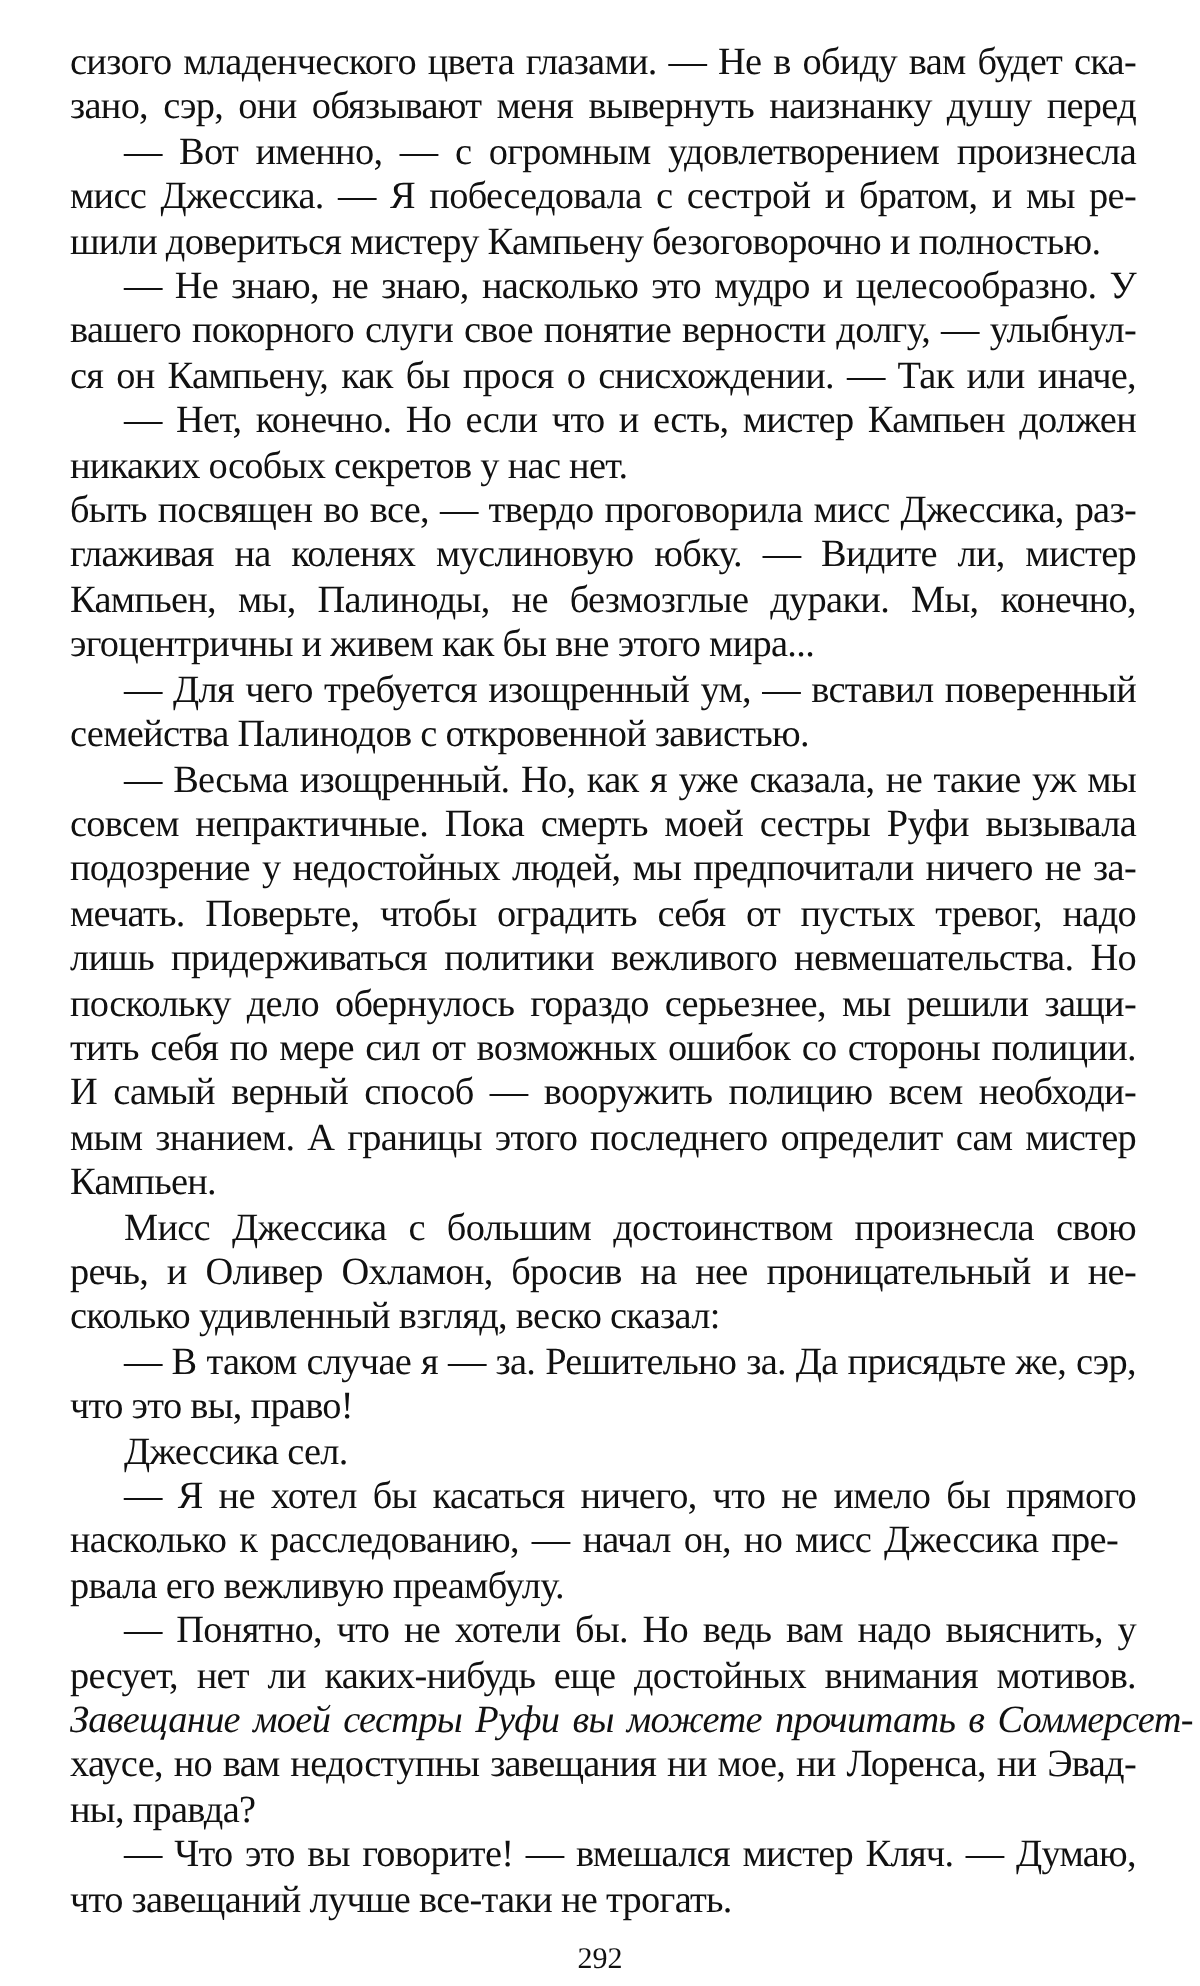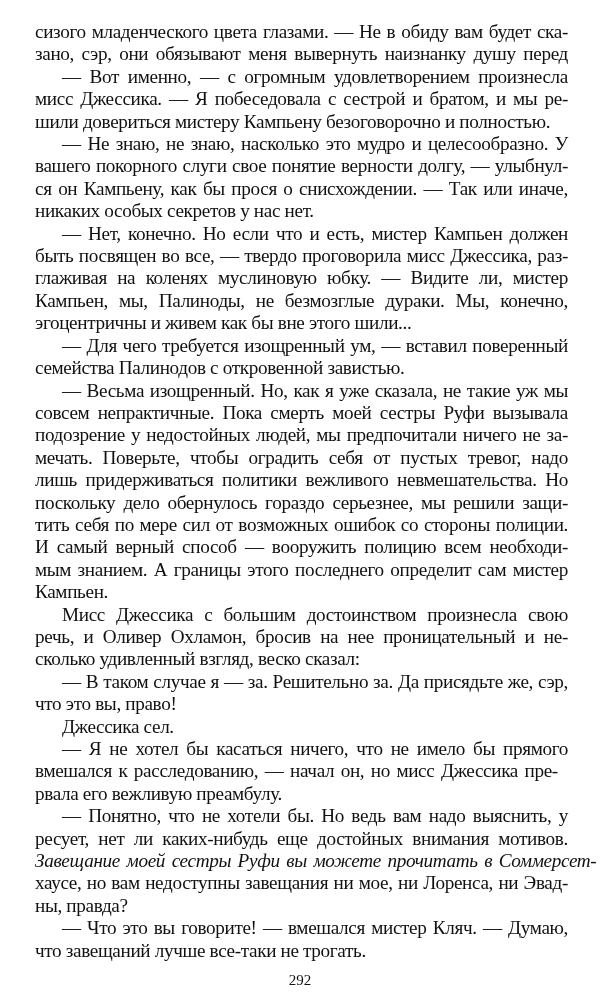--- a/index.html
+++ b/index.html
@@ -56,46 +56,46 @@
 
 <div class="page" id="page-body">
     <span class="line"><span style="white-space: nowrap; display: inline-block; word-spacing: 1.4625px;">сизого младенческого цвета глазами. — Не в обиду вам будет ска-</span></span>
     <span class="line"><span style="white-space: nowrap; display: inline-block; word-spacing: 3.14648px;">зано, сэр, они обязывают меня вывернуть наизнанку душу перед</span></span>
     <span class="line indent"><span style="white-space: nowrap; display: inline-block; word-spacing: 4.27679px;">— Вот именно, — с огромным удовлетворением произнесла</span></span>
     <span class="line"><span style="white-space: nowrap; display: inline-block; word-spacing: 2.74148px;">мисс Джессика. — Я побеседовала с сестрой и братом, и мы ре-</span></span>
     <span class="line last"><span style="white-space: nowrap; display: inline-block;">шили довериться мистеру Кампьену безоговорочно и полностью.</span></span>
     <span class="line indent"><span style="white-space: nowrap; display: inline-block; word-spacing: 2.12656px;">— Не знаю, не знаю, насколько это мудро и целесообразно. У</span></span>
     <span class="line"><span style="white-space: nowrap; display: inline-block; word-spacing: 1px;">вашего покорного слуги свое понятие верности долгу, — улыбнул-</span></span>
     <span class="line"><span style="white-space: nowrap; display: inline-block; word-spacing: 2.03977px;">ся он Кампьену, как бы прося о снисхождении. — Так или иначе,</span></span>
+    <span class="line indent"><span style="white-space: nowrap; display: inline-block; word-spacing: 2.73281px;">— Нет, конечно. Но если что и есть, мистер Кампьен должен</span></span>
     <span class="line last"><span style="white-space: nowrap; display: inline-block;">никаких особых секретов у нас нет.</span></span>
-    <span class="line indent"><span style="white-space: nowrap; display: inline-block; word-spacing: 2.73281px;">— Нет, конечно. Но если что и есть, мистер Кампьен должен</span></span>
     <span class="line"><span style="white-space: nowrap; display: inline-block; word-spacing: 1.02778px;">быть посвящен во все, — твердо проговорила мисс Джессика, раз-</span></span>
     <span class="line"><span style="white-space: nowrap; display: inline-block; word-spacing: 5.89453px;">глаживая на коленях муслиновую юбку. — Видите ли, мистер</span></span>
     <span class="line"><span style="white-space: nowrap; display: inline-block; word-spacing: 6.55357px;">Кампьен, мы, Палиноды, не безмозглые дураки. Мы, конечно,</span></span>
-    <span class="line last"><span style="white-space: nowrap; display: inline-block;">эгоцентричны и живем как бы вне этого шили...</span></span>
+    <span class="line last"><span style="white-space: nowrap; display: inline-block;">эгоцентричны и живем как бы вне этого мира...</span></span>
     <span class="line indent"><span style="white-space: nowrap; display: inline-block; word-spacing: 1.22461px;">— Для чего требуется изощренный ум, — вставил поверенный</span></span>
     <span class="line last"><span style="white-space: nowrap; display: inline-block;">семейства Палинодов с откровенной завистью.</span></span>
     <span class="line indent"><span style="white-space: nowrap; display: inline-block; word-spacing: 1.3054px;">— Весьма изощренный. Но, как я уже сказала, не такие уж мы</span></span>
     <span class="line"><span style="white-space: nowrap; display: inline-block; word-spacing: 3.85268px;">совсем непрактичные. Пока смерть моей сестры Руфи вызывала</span></span>
     <span class="line"><span style="white-space: nowrap; display: inline-block; word-spacing: 1.59375px;">подозрение у недостойных людей, мы предпочитали ничего не за-</span></span>
     <span class="line"><span style="white-space: nowrap; display: inline-block; word-spacing: 5.82422px;">мечать. Поверьте, чтобы оградить себя от пустых тревог, надо</span></span>
     <span class="line"><span style="white-space: nowrap; display: inline-block; word-spacing: 4.13438px;">лишь придерживаться политики вежливого невмешательства. Но</span></span>
     <span class="line"><span style="white-space: nowrap; display: inline-block; word-spacing: 3.57589px;">поскольку дело обернулось гораздо серьезнее, мы решили защи-</span></span>
     <span class="line"><span style="white-space: nowrap; display: inline-block; word-spacing: 1.23281px;">тить себя по мере сил от возможных ошибок со стороны полиции.</span></span>
     <span class="line"><span style="white-space: nowrap; display: inline-block; word-spacing: 3.68945px;">И самый верный способ — вооружить полицию всем необходи-</span></span>
     <span class="line"><span style="white-space: nowrap; display: inline-block; word-spacing: 2.04102px;">мым знанием. А границы этого последнего определит сам мистер</span></span>
     <span class="line last"><span style="white-space: nowrap; display: inline-block;">Кампьен.</span></span>
     <span class="line indent"><span style="white-space: nowrap; display: inline-block; word-spacing: 6.60417px;">Мисс Джессика с большим достоинством произнесла свою</span></span>
     <span class="line"><span style="white-space: nowrap; display: inline-block; word-spacing: 4.90972px;">речь, и Оливер Охламон, бросив на нее проницательный и не-</span></span>
     <span class="line last"><span style="white-space: nowrap; display: inline-block;">сколько удивленный взгляд, веско сказал:</span></span>
     <span class="line indent"><span style="white-space: nowrap; display: inline-block; word-spacing: 0.520833px;">— В таком случае я — за. Решительно за. Да присядьте же, сэр,</span></span>
     <span class="line last"><span style="white-space: nowrap; display: inline-block;">что это вы, право!</span></span>
     <span class="line indent last"><span style="white-space: nowrap; display: inline-block;">Джессика сел.</span></span>
     <span class="line indent"><span style="white-space: nowrap; display: inline-block; word-spacing: 3.55682px;">— Я не хотел бы касаться ничего, что не имело бы прямого</span></span>
-    <span class="line"><span style="white-space: nowrap; display: inline-block; word-spacing: 2.01562px;">вмешался к расследованию, — начал он, но мисс Джессика пре-</span></span>
+    <span class="line"><span style="white-space: nowrap; display: inline-block; word-spacing: 2.01562px;">насколько к расследованию, — начал он, но мисс Джессика пре-</span></span>
     <span class="line last"><span style="white-space: nowrap; display: inline-block;">рвала его вежливую преамбулу.</span></span>
     <span class="line indent"><span style="white-space: nowrap; display: inline-block; word-spacing: 2.8821px;">— Понятно, что не хотели бы. Но ведь вам надо выяснить, у</span></span>
     <span class="line"><span style="white-space: nowrap; display: inline-block; word-spacing: 4.87277px;">ресует, нет ли каких-нибудь еще достойных внимания мотивов.</span></span>
     <span class="line"><span style="white-space: nowrap; display: inline-block; word-spacing: 2.11523px; font-style: italic;">Завещание моей сестры Руфи вы можете прочитать в Соммерсет-</span></span>
     <span class="line"><span style="white-space: nowrap; display: inline-block; word-spacing: 0.934375px;">хаусе, но вам недоступны завещания ни мое, ни Лоренса, ни Эвад-</span></span>
     <span class="line last"><span style="white-space: nowrap; display: inline-block;">ны, правда?</span></span>
     <span class="line indent"><span style="white-space: nowrap; display: inline-block; word-spacing: 1.80156px;">— Что это вы говорите! — вмешался мистер Кляч. — Думаю,</span></span>
     <span class="line last"><span style="white-space: nowrap; display: inline-block;">что завещаний лучше все-таки не трогать.</span></span>
   </div>
 

